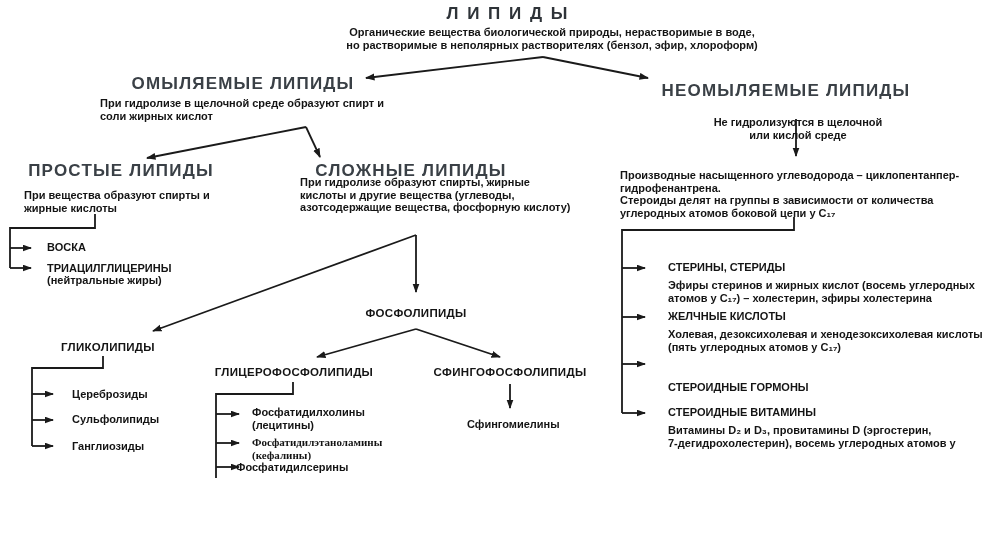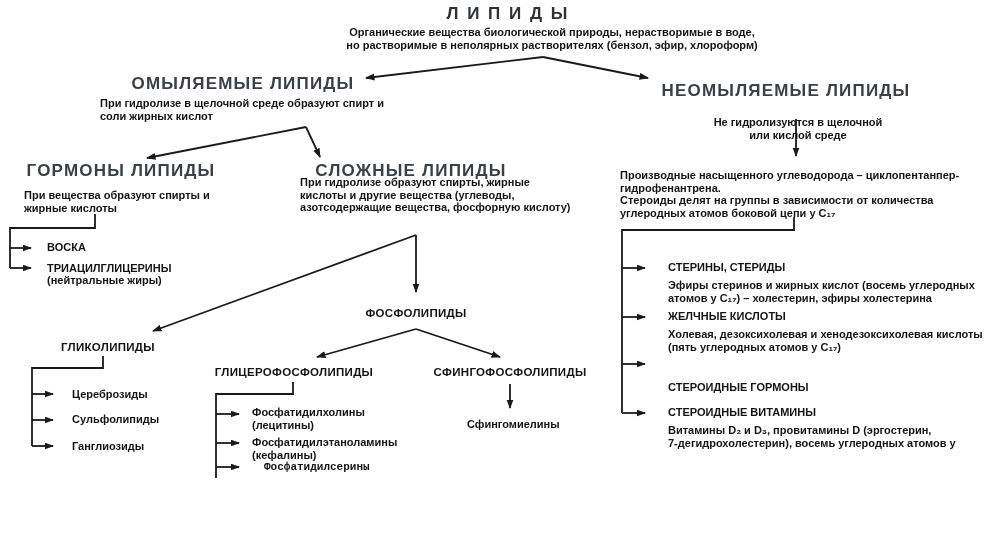--- a/index.html
+++ b/index.html
@@ -89,21 +89,21 @@
   <div class="t" style="left:668px;top:279px;">Эфиры стеринов и жирных кислот (восемь углеродных
 атомов у C₁₇) – холестерин, эфиры холестерина</div>
   <div class="t" style="left:668px;top:310px;">ЖЕЛЧНЫЕ КИСЛОТЫ</div>
   <div class="t" style="left:668px;top:328px;">Холевая, дезоксихолевая и хенодезоксихолевая кислоты
 (пять углеродных атомов у C₁₇)</div>
   <div class="t" style="left:668px;top:358px;margin-top:23px;">СТЕРОИДНЫЕ ГОРМОНЫ</div>
   <div class="t" style="left:668px;top:406px;">СТЕРОИДНЫЕ ВИТАМИНЫ</div>
   <div class="t" style="left:668px;top:424px;">Витамины D₂ и D₃, провитамины D (эргостерин,
 7-дегидрохолестерин), восемь углеродных атомов у</div>
 
-  <div class="hlg ctr" style="left:121px;top:161px;">ГОРМОНЫ ЛИПИДЫ</div>
+  <div class="hlg ctr" style="left:121px;top:161px;">ПРОСТЫЕ ЛИПИДЫ</div>
   <div class="t" style="left:24px;top:189px;">При вещества образуют спирты и
 жирные кислоты</div>
   <div class="t" style="left:47px;top:241px;">ВОСКА</div>
   <div class="t" style="left:47px;top:262px;">ТРИАЦИЛГЛИЦЕРИНЫ</div>
   <div class="t" style="left:47px;top:274px;">(нейтральные жиры)</div>
 
   <div class="hlg ctr" style="left:411px;top:161px;">СЛОЖНЫЕ ЛИПИДЫ</div>
   <div class="t" style="left:300px;top:176px;">При гидролизе образуют спирты, жирные
 кислоты и другие вещества (углеводы,
 азотсодержащие вещества, фосфорную кислоту)</div>
@@ -112,22 +112,22 @@
   <div class="t" style="left:72px;top:388px;">Цереброзиды</div>
   <div class="t" style="left:72px;top:413px;">Сульфолипиды</div>
   <div class="t" style="left:72px;top:440px;">Ганглиозиды</div>
 
   <div class="node ctr" style="left:416px;top:307px;">ФОСФОЛИПИДЫ</div>
   <div class="node ctr" style="left:294px;top:366px;">ГЛИЦЕРОФОСФОЛИПИДЫ</div>
   <div class="node ctr" style="left:510px;top:366px;">СФИНГОФОСФОЛИПИДЫ</div>
 
   <div class="t" style="left:252px;top:406px;">Фосфатидилхолины
 (лецитины)</div>
-  <div class="t" style="left:252px;top:436px;">Фосфатидилэтаноламины
+  <div class="t" style="left:252px;top:436px;font-family:Liberation Serif, serif;">Фосфатидилэтаноламины
 (кефалины)</div>
-  <div class="t" style="left:264px;top:461px;font-family:Liberation Mono, monospace;">Фосфатидилсерины</div>
+  <div class="t" style="left:236px;top:461px;">Фосфатидилсерины</div>
   <div class="t" style="left:252px;top:482px;">Фосфатидилинозитолы</div>
   <div class="t" style="left:252px;top:505px;margin-top:44px;">Плазмалогены</div>
   <div class="t" style="left:252px;top:531px;">Кардиолипины</div>
 
   <div class="t" style="left:467px;top:418px;">Сфингомиелины</div>
 
 </div>
 
 </body></html>

